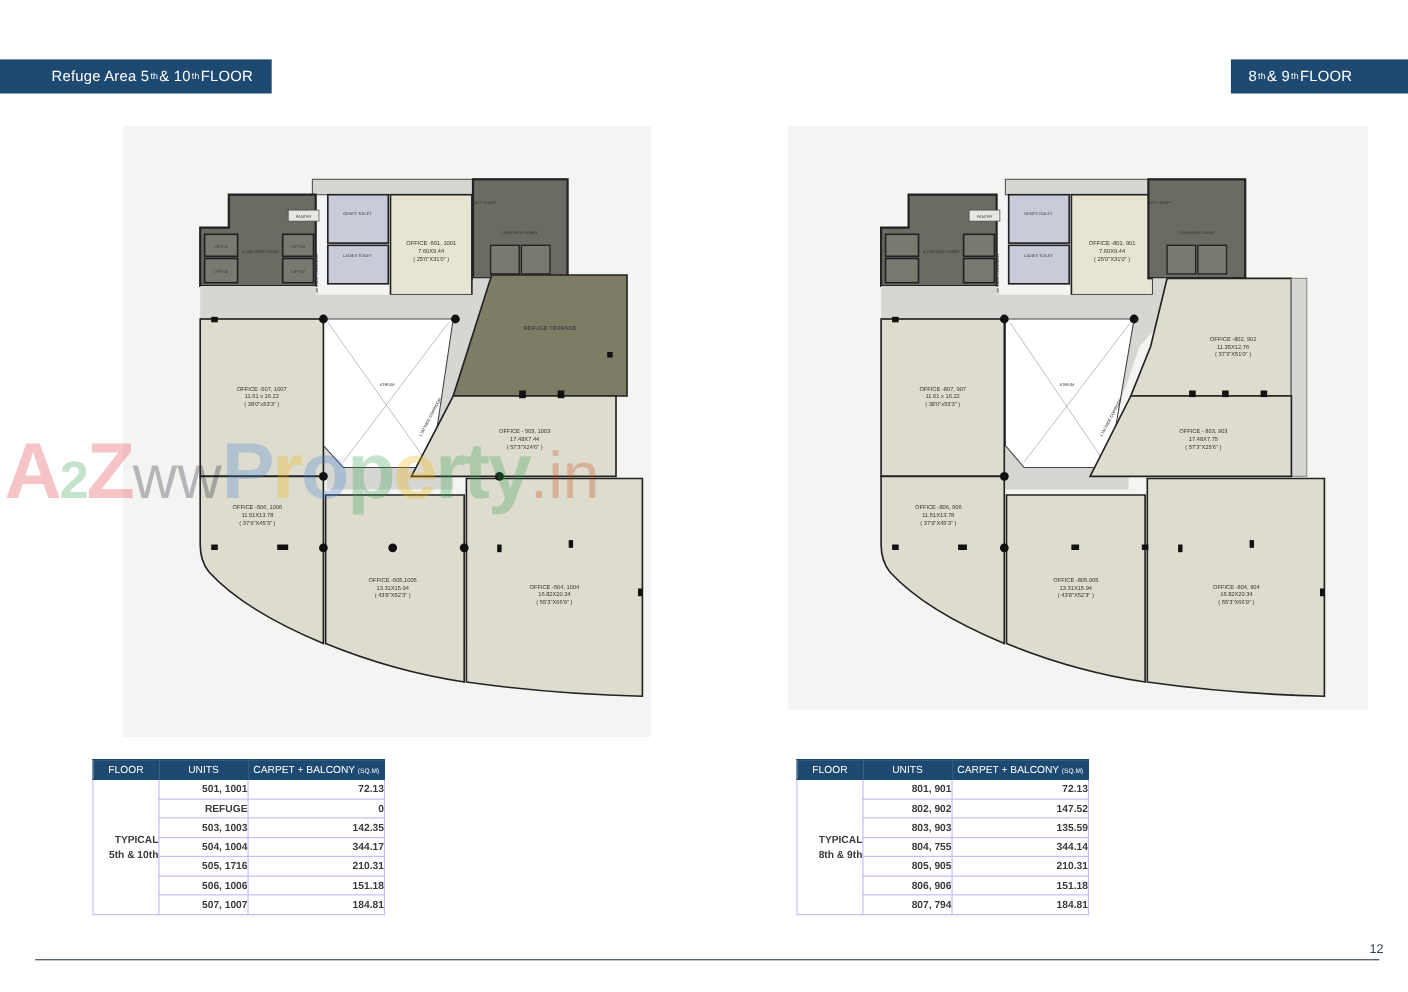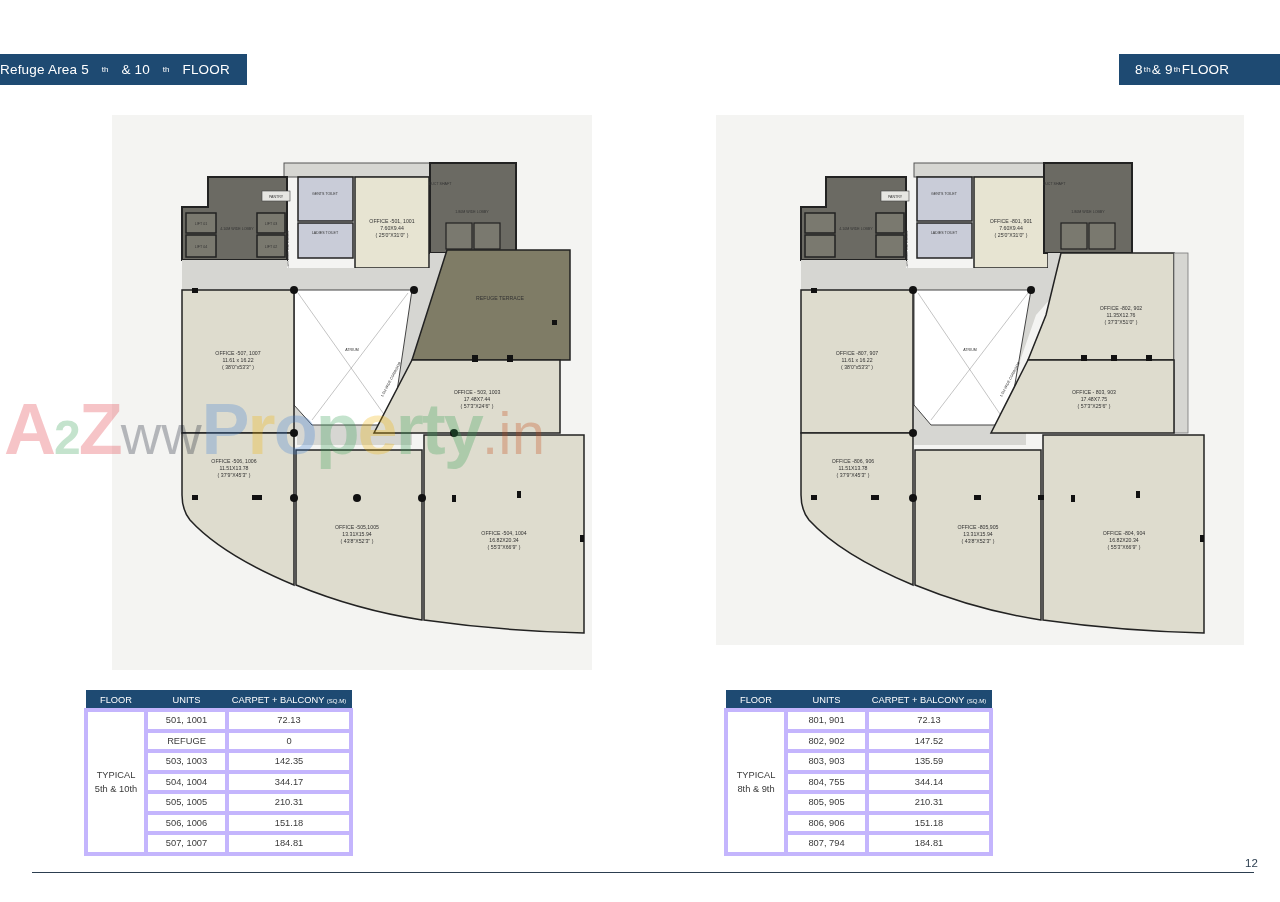--- a/index.html
+++ b/index.html
@@ -1,31 +1,31 @@
 <!DOCTYPE html>
 <html><head>
 <meta charset="utf-8">
 <style>
   html,body{margin:0;padding:0;}
   body{width:1280px;height:902px;background:#ffffff;position:relative;overflow:hidden;font-family:"Liberation Sans",sans-serif;}
   .hdr{position:absolute;top:54px;height:31px;background:#1e4a72;color:#fff;font-size:13.5px;display:flex;align-items:center;letter-spacing:0.2px;}
-  .hdr.left{left:0;width:247px;justify-content:space-between;padding-right:17px;box-sizing:border-box;}
+  .hdr.left{left:0;width:247px;justify-content:flex-end;padding-right:17px;box-sizing:border-box;}
   .hdr.right{left:1119px;width:161px;padding-left:16px;box-sizing:border-box;}
   .hdr sup{font-size:8px;vertical-align:5px;margin:0 1px;}
   .plan{position:absolute;}
   .plan.left{left:112px;top:115px;width:480px;height:555px;}
   .plan.right{left:716px;top:115px;width:528px;height:530px;}
   .plan svg{width:100%;height:100%;}
   .plan-bg{position:absolute;background:#f4f4f2;}
   .tbl{position:absolute;border-collapse:collapse;font-size:9.3px;color:#3a3a3a;}
   .tbl.left{left:84px;top:690px;}
   .tbl.right{left:724px;top:690px;}
   .tbl th{background:#1e4a72;color:#fff;font-weight:normal;height:17px;padding:0;border:1px solid #1e4a72;}
   .tbl th small{font-size:6px;}
-  .tbl td{height:16.5px;padding:0;border:4px solid #c4b5fd;text-align:center;}
+  .tbl td{height:16.5px;padding:0;border:1px solid #c4b5fd;text-align:right;font-weight:bold;}
   .c1{width:59px;}.c2{width:80px;margin-top:16px;}.c3{width:123px;}
   .floorcell{line-height:14px;}
   .rule{position:absolute;left:32px;top:872px;width:1222px;height:1px;background:#2c3e50;}
   .pageno{position:absolute;left:1245px;top:857px;font-size:11.5px;color:#2c3e50;}
   .wm{position:absolute;left:4px;top:388px;font-size:72px;font-weight:bold;letter-spacing:-2px;opacity:0.28;pointer-events:none;white-space:nowrap;}
   .wm .a{color:#e0303a;}.wm .two{color:#2f9e4f;font-size:48px;}.wm .z{color:#e0303a;}
   .wm .www{color:#0f172a;font-weight:normal;font-size:56px;letter-spacing:0;}
   .wm .p{color:#3d7fd6;}.wm .r{color:#f2b300;}.wm .o{color:#3d7fd6;}.wm .pp{color:#2f9e4f;}.wm .e{color:#f2b300;}.wm .rt{color:#2f9e4f;}
   .wm .tail{color:#c2410c;font-weight:normal;font-size:60px;letter-spacing:0;}
   .lbl{font-family:"Liberation Sans",sans-serif;font-size:5.2px;fill:#333;text-anchor:middle;}
@@ -244,21 +244,21 @@
       </tr>
     <tr>
         <td>503, 1003</td>
         <td>142.35</td>
       </tr>
     <tr>
         <td>504, 1004</td>
         <td>344.17</td>
       </tr>
     <tr>
-        <td>505, 1005</td>
+        <td>505, 1716</td>
         <td>210.31</td>
       </tr>
     <tr>
         <td>506, 1006</td>
         <td>151.18</td>
       </tr>
     <tr>
         <td>507, 1007</td>
         <td>184.81</td>
       </tr>

